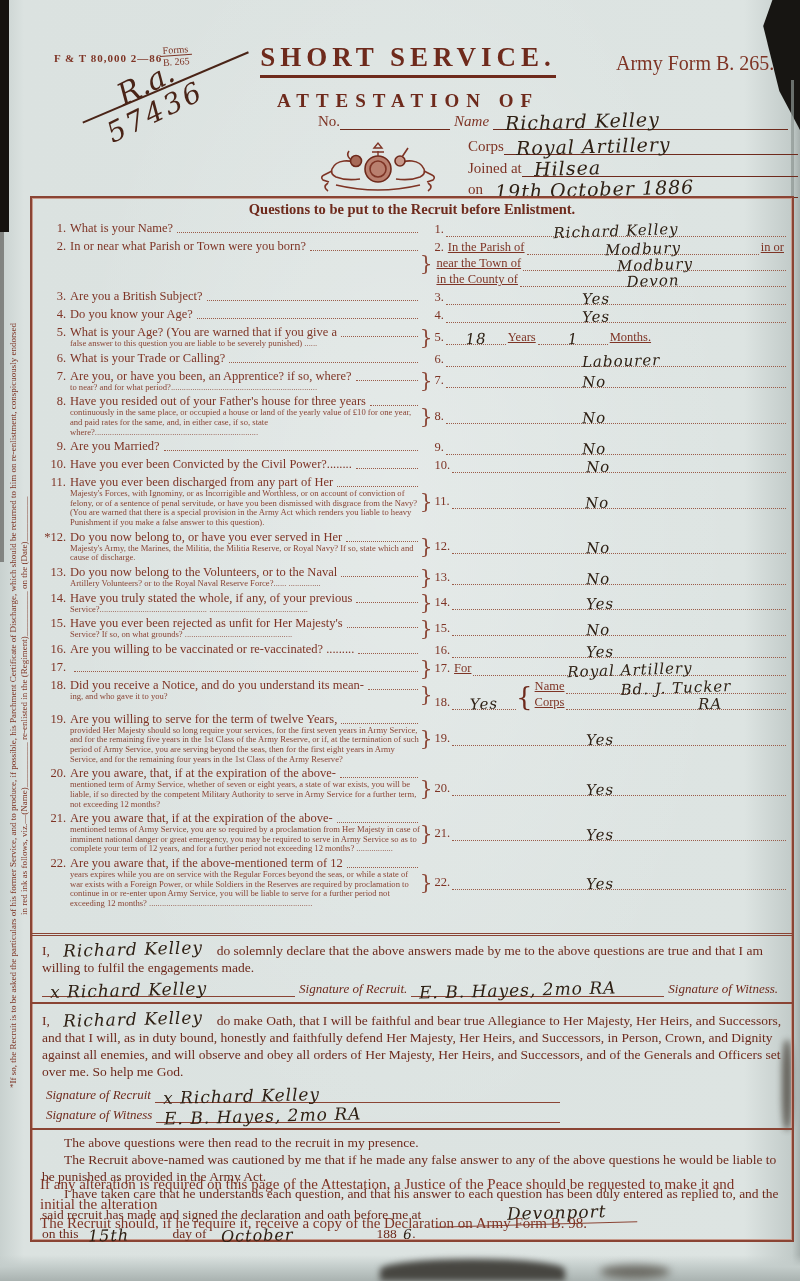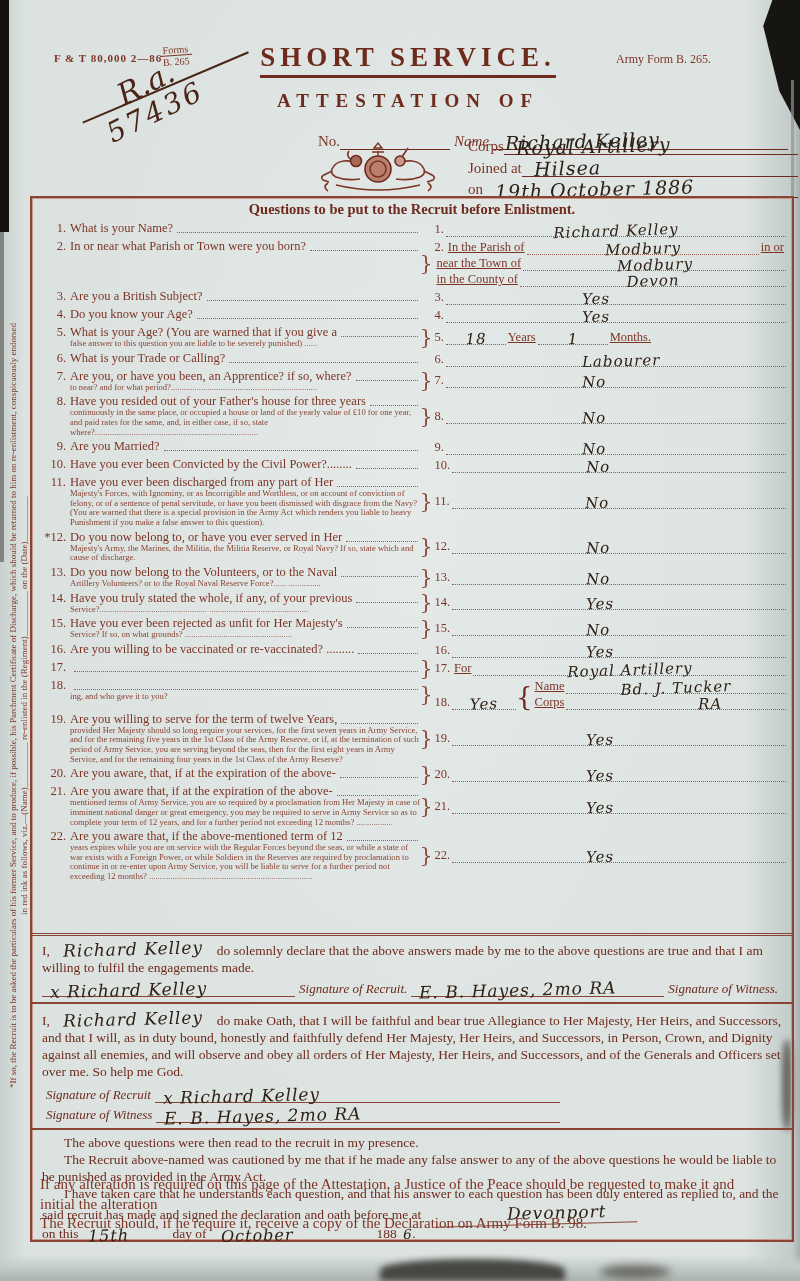--- a/index.html
+++ b/index.html
@@ -36,27 +36,27 @@
   .print-code{position:absolute;left:46px;top:52px;font-size:11px;font-weight:bold;letter-spacing:1px;}
   .stamp{position:absolute;left:152px;top:44px;font-size:10px;text-align:center;transform:rotate(-4deg);line-height:1.1;}
   .stamp .top{border-bottom:1px solid #7e3425;padding:0 3px;}
   .pen-note{position:absolute;left:78px;top:55px;width:170px;transform:rotate(-26deg);}
   .pen-note .l1{font-family:"DejaVu Serif",serif;font-style:italic;font-size:30px;color:#4a2417;margin-left:34px;}
   .pen-note .slash{width:180px;border-top:2px solid #4a2417;transform:rotate(3deg);margin:-6px 0 0 -10px;}
   .pen-note .l2{font-family:"DejaVu Serif",serif;font-style:italic;font-size:28px;color:#4a2417;letter-spacing:3px;margin-left:8px;}
   .main-title{position:absolute;left:250px;top:42px;width:300px;text-align:center;
     font-size:27px;font-weight:bold;letter-spacing:5px;color:#6e2a1c;}
   .main-title .ul{display:inline-block;border-bottom:3px solid #6e2a1c;padding-bottom:2px;}
-  .form-ref{position:absolute;left:608px;top:52px;font-size:12px;}
+  .form-ref{position:absolute;left:608px;top:52px;font-size:20px;}
   .subtitle{position:absolute;left:235px;top:90px;width:330px;text-align:center;
     font-size:19px;font-weight:bold;letter-spacing:7px;color:#6e2a1c;}
   .hline{display:flex;align-items:flex-end;position:absolute;font-size:15px;}
   .fill-line{flex:1;border-bottom:1px solid #6e2a1c;position:relative;height:16px;}
   .fill-line .hw{position:absolute;left:12px;bottom:-3px;font-size:19px;}
-  .no-name{left:310px;top:113px;width:470px;margin-top:20px;}
+  .no-name{left:310px;top:113px;width:470px;}
   .corps-line{left:460px;top:138px;width:330px;}
   .joined-line{left:460px;top:160px;width:330px;}
   .on-line{left:460px;top:181px;width:330px;}
   .crest{position:absolute;left:290px;top:133px;}
   
   .margin-note{position:absolute;left:8px;top:196px;height:1020px;display:flex;}
   .vtext{writing-mode:vertical-rl;transform:rotate(180deg);font-size:9px;line-height:1.25;
     color:#7e3425;height:1020px;text-align:center;}
   
   .sheet{position:absolute;left:30px;top:196px;width:760px;height:1042px;
@@ -519,20 +519,21 @@
       <span class="ansline">
                 <span class="hw ctr">Royal Artillery</span>
               </span>
             </div>
           </div>
         </div>
         <div class="qrow">
           <div class="qcell">
             <div class="qmain">
               <span class="qno">18.</span>
+              <span class="qtext">Did you receive a Notice, and do you understand its mean-</span>
               <span class="qfill"></span>
             </div>
             <div class="qsmall">ing, and who gave it to you?</div>
             <span class="brace">}</span>
           </div>
           <div class="acell">
             <div class="aline">
               <span class="ano">18.</span>
       <span class="ansline" style="max-width:64px">
                 <span class="hw ctr">Yes</span>
@@ -574,20 +575,21 @@
   </div>
           </div>
         </div>
         <div class="qrow">
           <div class="qcell">
             <div class="qmain">
               <span class="qno">20.</span>
               <span class="qtext">Are you aware, that, if at the expiration of the above-</span>
               <span class="qfill"></span>
             </div>
+            <div class="qsmall">mentioned term of Army Service, whether of seven or eight years, a state of war exists, you will be liable, if so directed by the competent Military Authority to serve in Army Service for a further term, not exceeding 12 months?</div>
             <span class="brace">}</span>
           </div>
           <div class="acell">
             <div class="aline">
     <span class="ano">20.</span>
     <span class="ansline">
                 <span class="hw " style="left:40%">Yes</span>
               </span>
   </div>
           </div>

